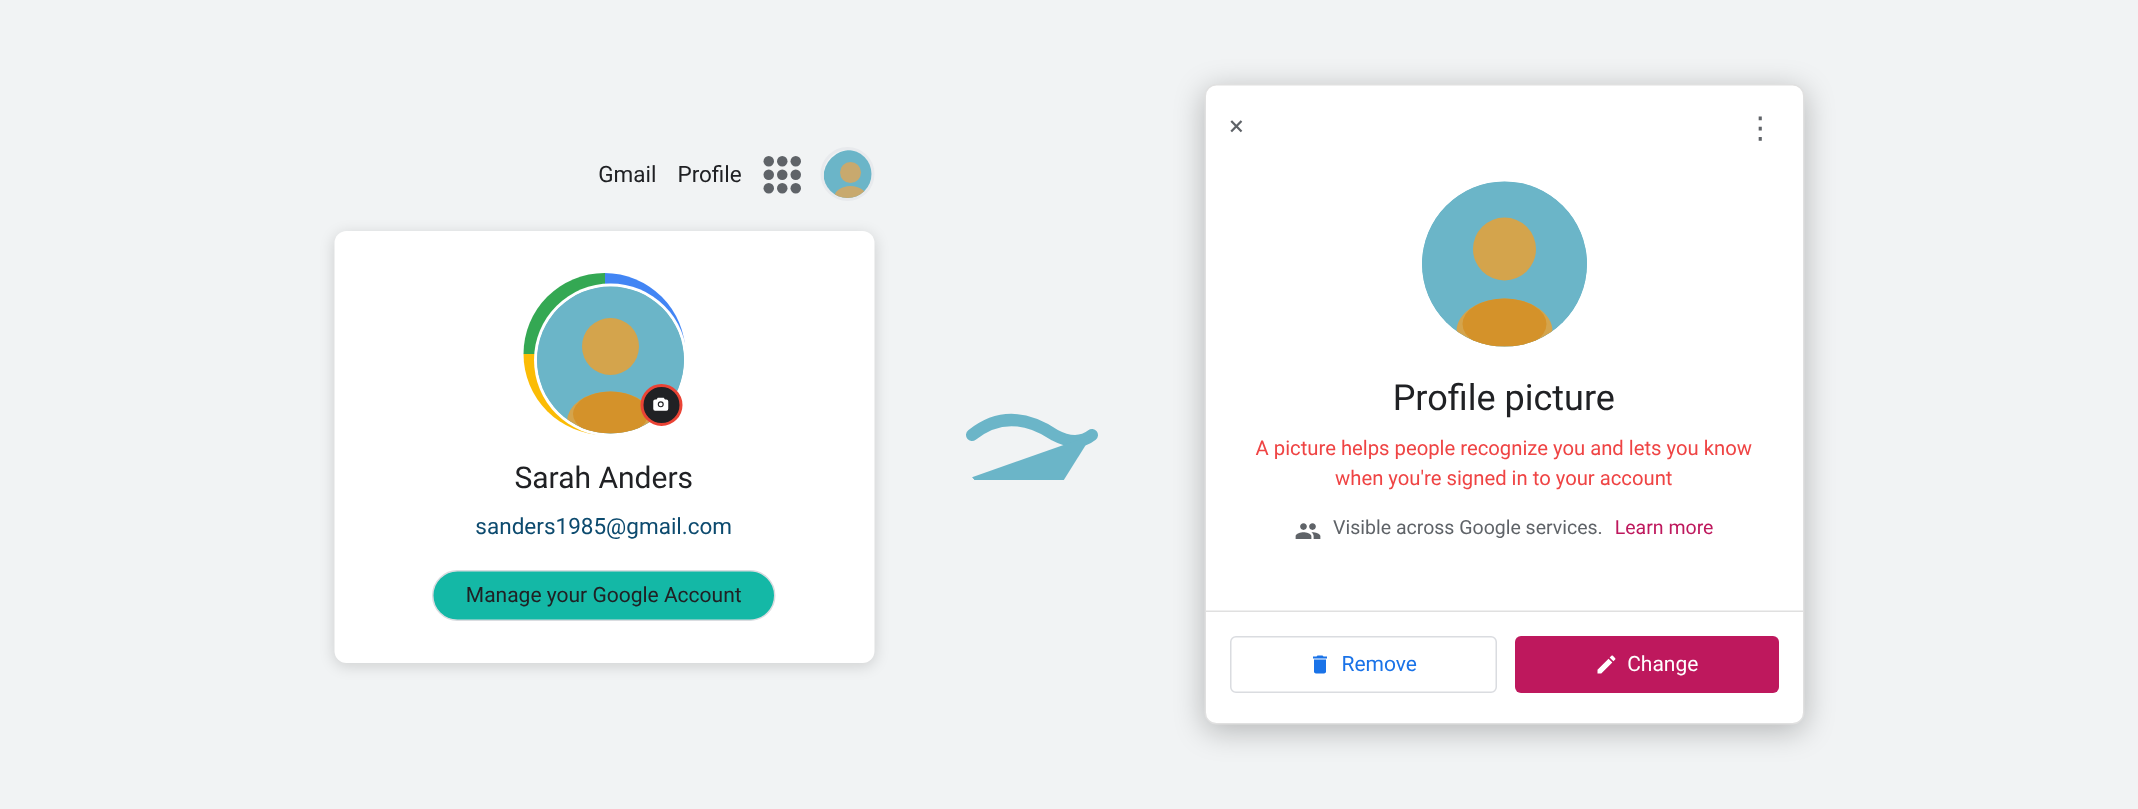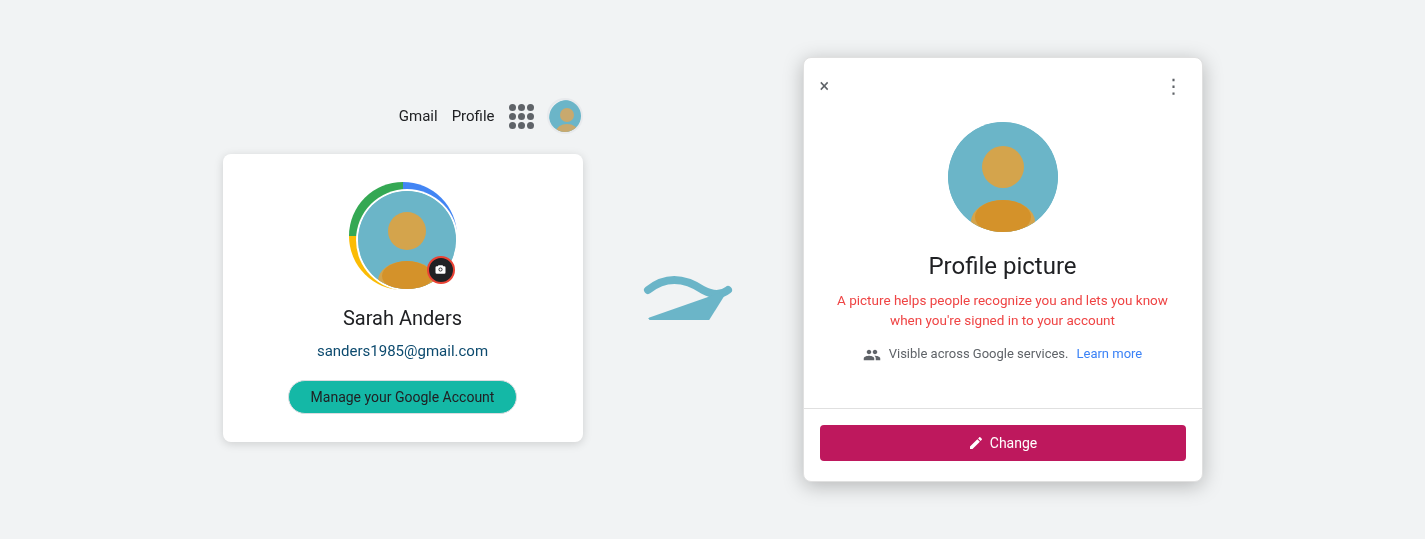--- a/index.html
+++ b/index.html
@@ -255,21 +255,21 @@
       color: #5f6368;
       margin-bottom: 20px;
     }
 
     .visibility-row .people-icon {
       color: #5f6368;
       font-size: 16px;
     }
 
     .learn-more-link {
-      color: #3b82f6;
+      color: #be185d;
       text-decoration: none;
       cursor: pointer;
       font-size: 13px;
     }
 
     .panel-divider {
       border: none;
       border-top: 1px solid #e0e0e0;
       margin: 0 0 16px;
     }
@@ -403,20 +403,26 @@
         </svg>
       </span>
       <span>Visible across Google services.</span>
       <a class="learn-more-link">Learn more</a>
     </div>
   </div>
 
   <hr class="panel-divider">
 
   <div class="panel-actions">
+    <button class="remove-btn">
+      <svg width="16" height="16" viewBox="0 0 24 24" fill="#1a73e8">
+        <path d="M6 19c0 1.1.9 2 2 2h8c1.1 0 2-.9 2-2V7H6v12zM19 4h-3.5l-1-1h-5l-1 1H5v2h14V4z"></path>
+      </svg>
+      <span>Remove</span>
+    </button>
     <button class="change-btn">
       <svg width="16" height="16" viewBox="0 0 24 24" fill="#fff">
         <path d="M3 17.25V21h3.75L17.81 9.94l-3.75-3.75L3 17.25zM20.71 7.04c.39-.39.39-1.02 0-1.41l-2.34-2.34c-.39-.39-1.02-.39-1.41 0l-1.83 1.83 3.75 3.75 1.83-1.83z"></path>
       </svg>
       <span>Change</span>
     </button>
   </div>
 </div>
 
 </body></html>

